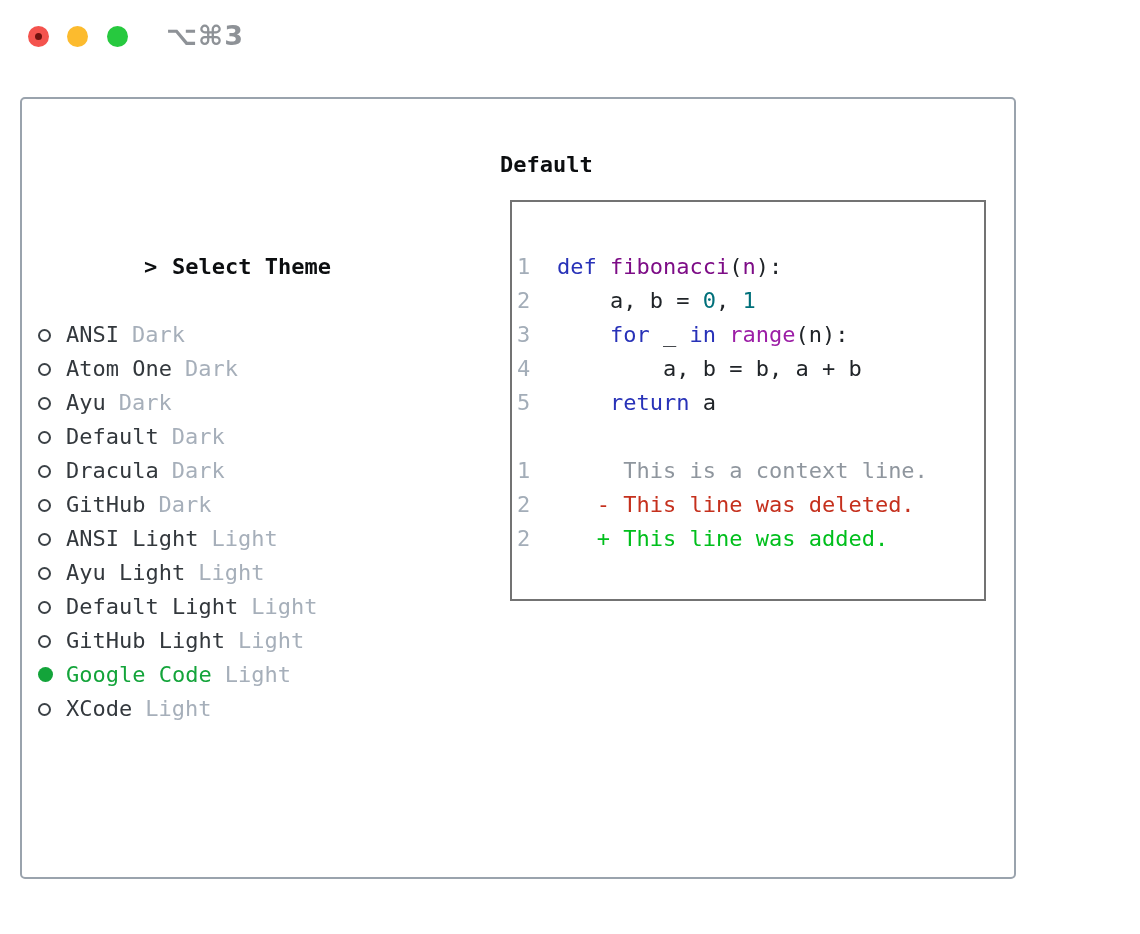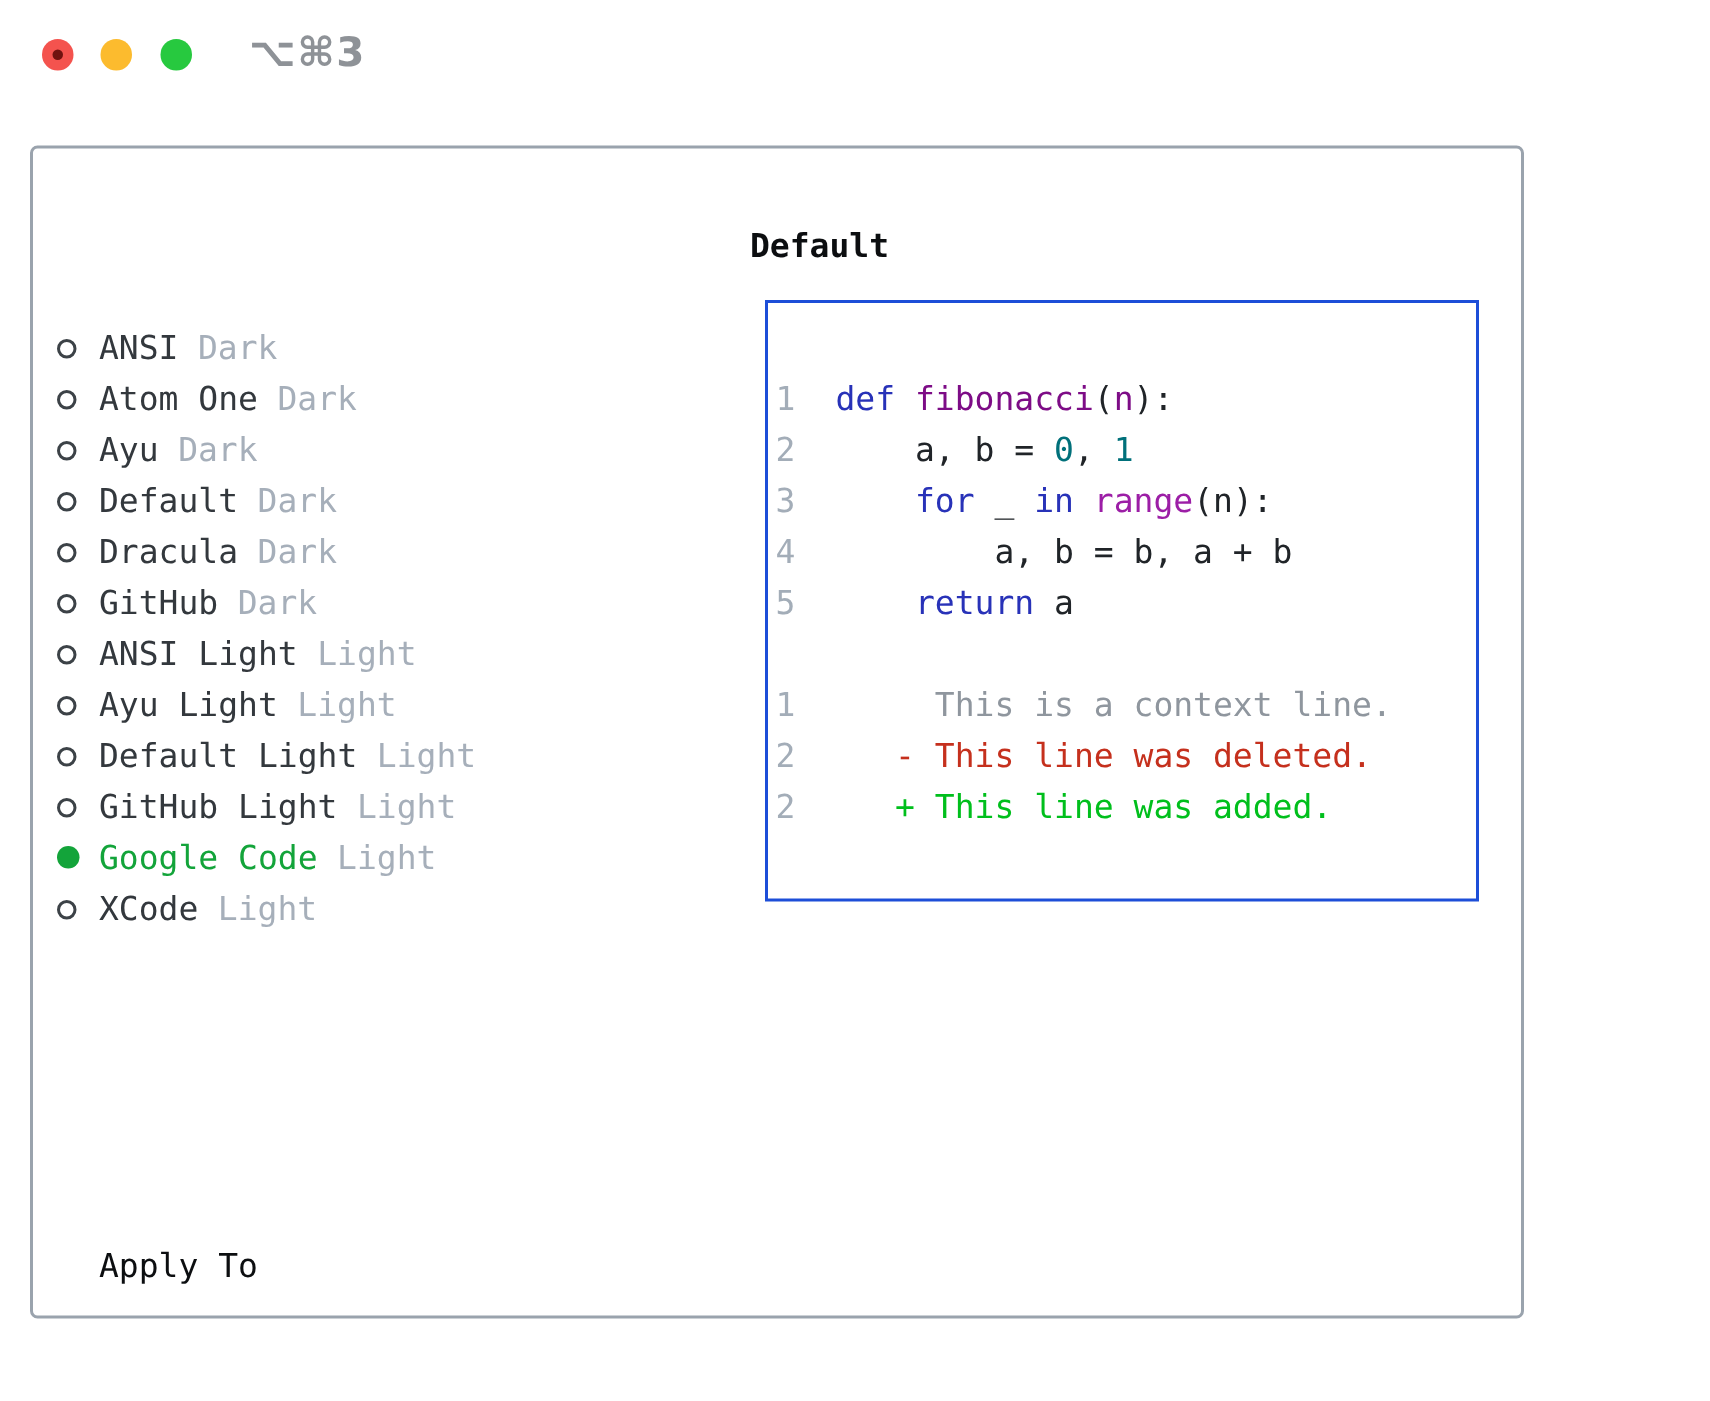--- a/index.html
+++ b/index.html
@@ -30,41 +30,44 @@
   .circle.sel { border:none; width:15px; height:15px; margin-top:8px; }
   .hdr-label { font-weight:700; }
   .tname { }
   .ttag { margin-left:13px;margin-top:48px; }
   .apply-block { margin-top:34px; }
   .apply-label { margin-left:28px; }
 
   
   .preview-title { position:absolute; left:478px; top:49px; font-size:22px; line-height:34px; font-weight:700; }
   .preview-box { position:absolute; left:488px; top:101px; width:476px; height:401px;
-                 border:2px solid #1d4ed8; background:#fff; overflow:hidden; }
+                 border:2px solid #737373; background:#fff; overflow:hidden; }
   .codewrap { padding:48px 0 0 5px; font-size:22px; line-height:34px; white-space:pre; }
   .cl { display:block; height:34px; }
   .cl-spacer { display:block; height:34px; }
   .ln { display:inline-block; width:40px; }
 </style>
 </head>
 <body>
 
 <div class="screen">
 
   <div class="titlebar">
     <span class="dot dot-red" style="background: rgb(244, 83, 78);"></span>
     <span class="dot dot-yellow" style="background: rgb(252, 187, 46);"></span>
     <span class="dot dot-green" style="background: rgb(39, 201, 63);"></span>
     <span class="shortcut" style="color: rgb(142, 146, 151);">⌥⌘3</span>
   </div>
 
   <div class="window">
 
     <div class="leftcol">
+      <div class="row">
+        <span class="marker chev" style="color: rgb(12, 14, 16);">&gt;</span><span class="hdr-label" style="color: rgb(12, 14, 16);">Select Theme</span>
+      </div>
       <div id="theme-list"><div class="row"><span class="marker"><span class="circle"></span></span><span class="tname" style="color: rgb(51, 56, 61);">ANSI</span><span class="ttag" style="color: rgb(166, 175, 186);">Dark</span></div><div class="row"><span class="marker"><span class="circle"></span></span><span class="tname" style="color: rgb(51, 56, 61);">Atom One</span><span class="ttag" style="color: rgb(166, 175, 186);">Dark</span></div><div class="row"><span class="marker"><span class="circle"></span></span><span class="tname" style="color: rgb(51, 56, 61);">Ayu</span><span class="ttag" style="color: rgb(166, 175, 186);">Dark</span></div><div class="row"><span class="marker"><span class="circle"></span></span><span class="tname" style="color: rgb(51, 56, 61);">Default</span><span class="ttag" style="color: rgb(166, 175, 186);">Dark</span></div><div class="row"><span class="marker"><span class="circle"></span></span><span class="tname" style="color: rgb(51, 56, 61);">Dracula</span><span class="ttag" style="color: rgb(166, 175, 186);">Dark</span></div><div class="row"><span class="marker"><span class="circle"></span></span><span class="tname" style="color: rgb(51, 56, 61);">GitHub</span><span class="ttag" style="color: rgb(166, 175, 186);">Dark</span></div><div class="row"><span class="marker"><span class="circle"></span></span><span class="tname" style="color: rgb(51, 56, 61);">ANSI Light</span><span class="ttag" style="color: rgb(166, 175, 186);">Light</span></div><div class="row"><span class="marker"><span class="circle"></span></span><span class="tname" style="color: rgb(51, 56, 61);">Ayu Light</span><span class="ttag" style="color: rgb(166, 175, 186);">Light</span></div><div class="row"><span class="marker"><span class="circle"></span></span><span class="tname" style="color: rgb(51, 56, 61);">Default Light</span><span class="ttag" style="color: rgb(166, 175, 186);">Light</span></div><div class="row"><span class="marker"><span class="circle"></span></span><span class="tname" style="color: rgb(51, 56, 61);">GitHub Light</span><span class="ttag" style="color: rgb(166, 175, 186);">Light</span></div><div class="row"><span class="marker"><span class="circle sel" style="background: rgb(19, 164, 58);"></span></span><span class="tname" style="color: rgb(19, 164, 58);">Google Code</span><span class="ttag" style="color: rgb(166, 175, 186);">Light</span></div><div class="row"><span class="marker"><span class="circle"></span></span><span class="tname" style="color: rgb(51, 56, 61);">XCode</span><span class="ttag" style="color: rgb(166, 175, 186);">Light</span></div></div>
 
       <div class="apply-block">
         <div class="row apply-label" style="color: rgb(12, 14, 16);">Apply To</div>
         
       </div>
 
       
     </div>
 

